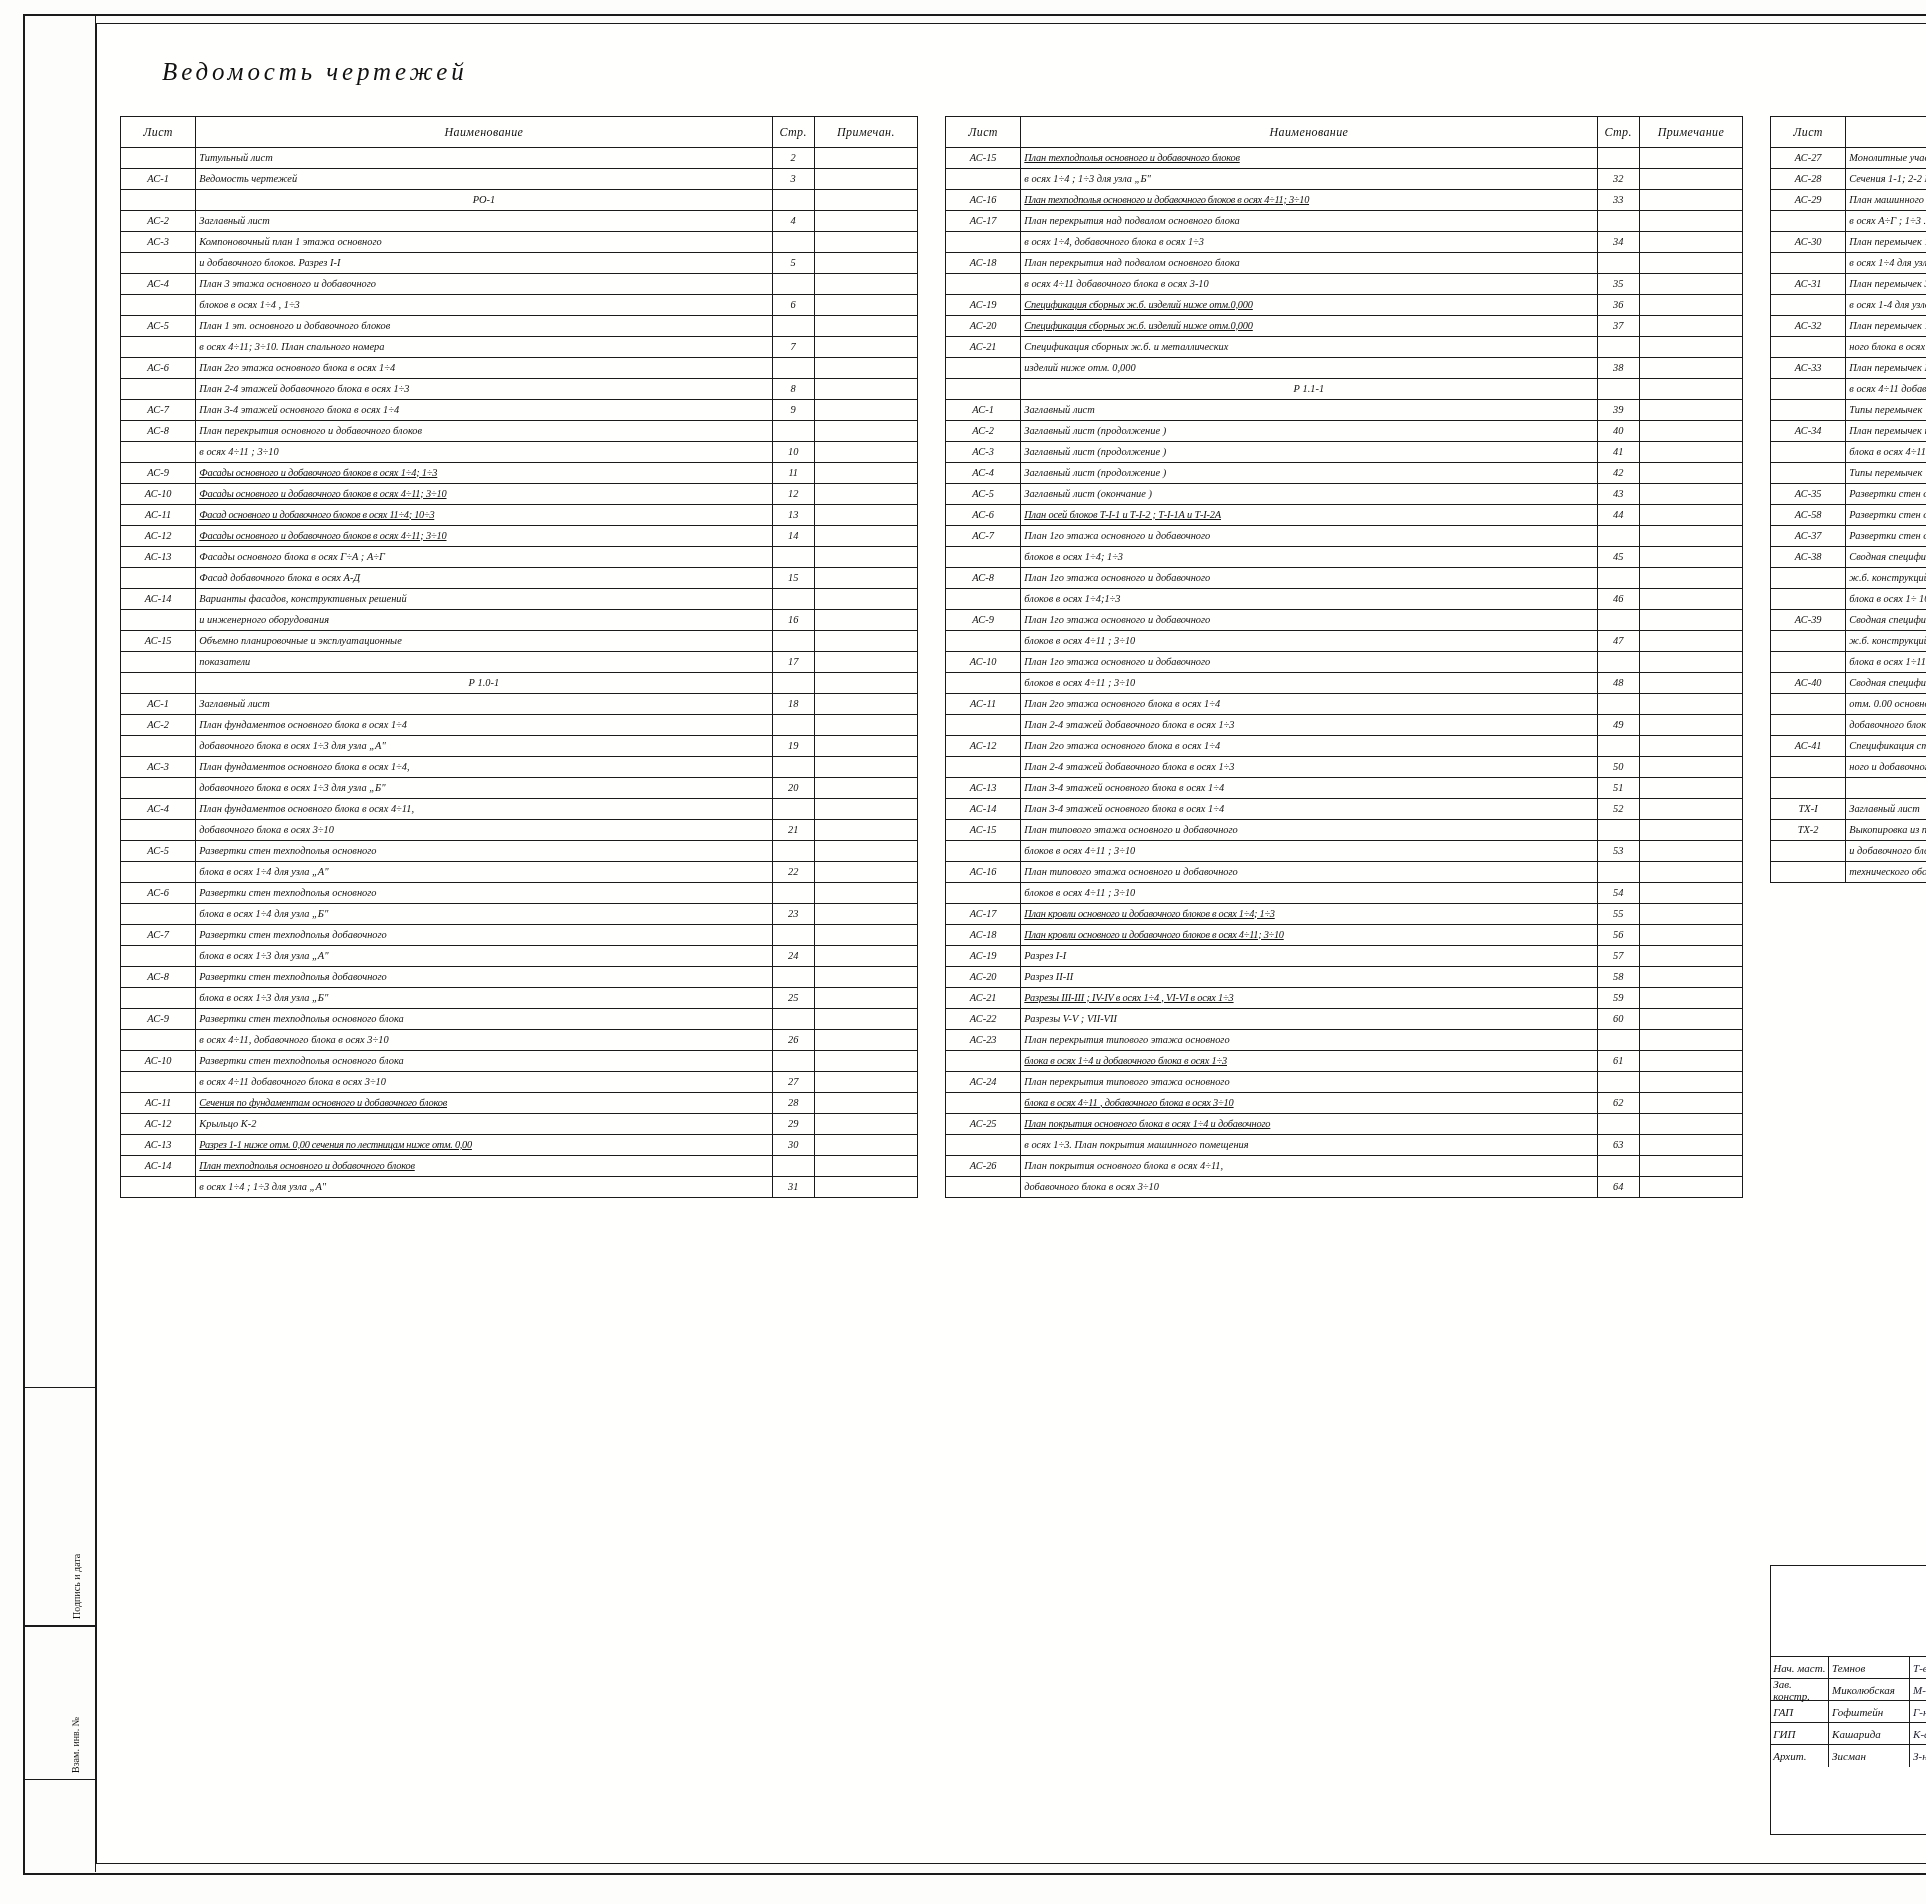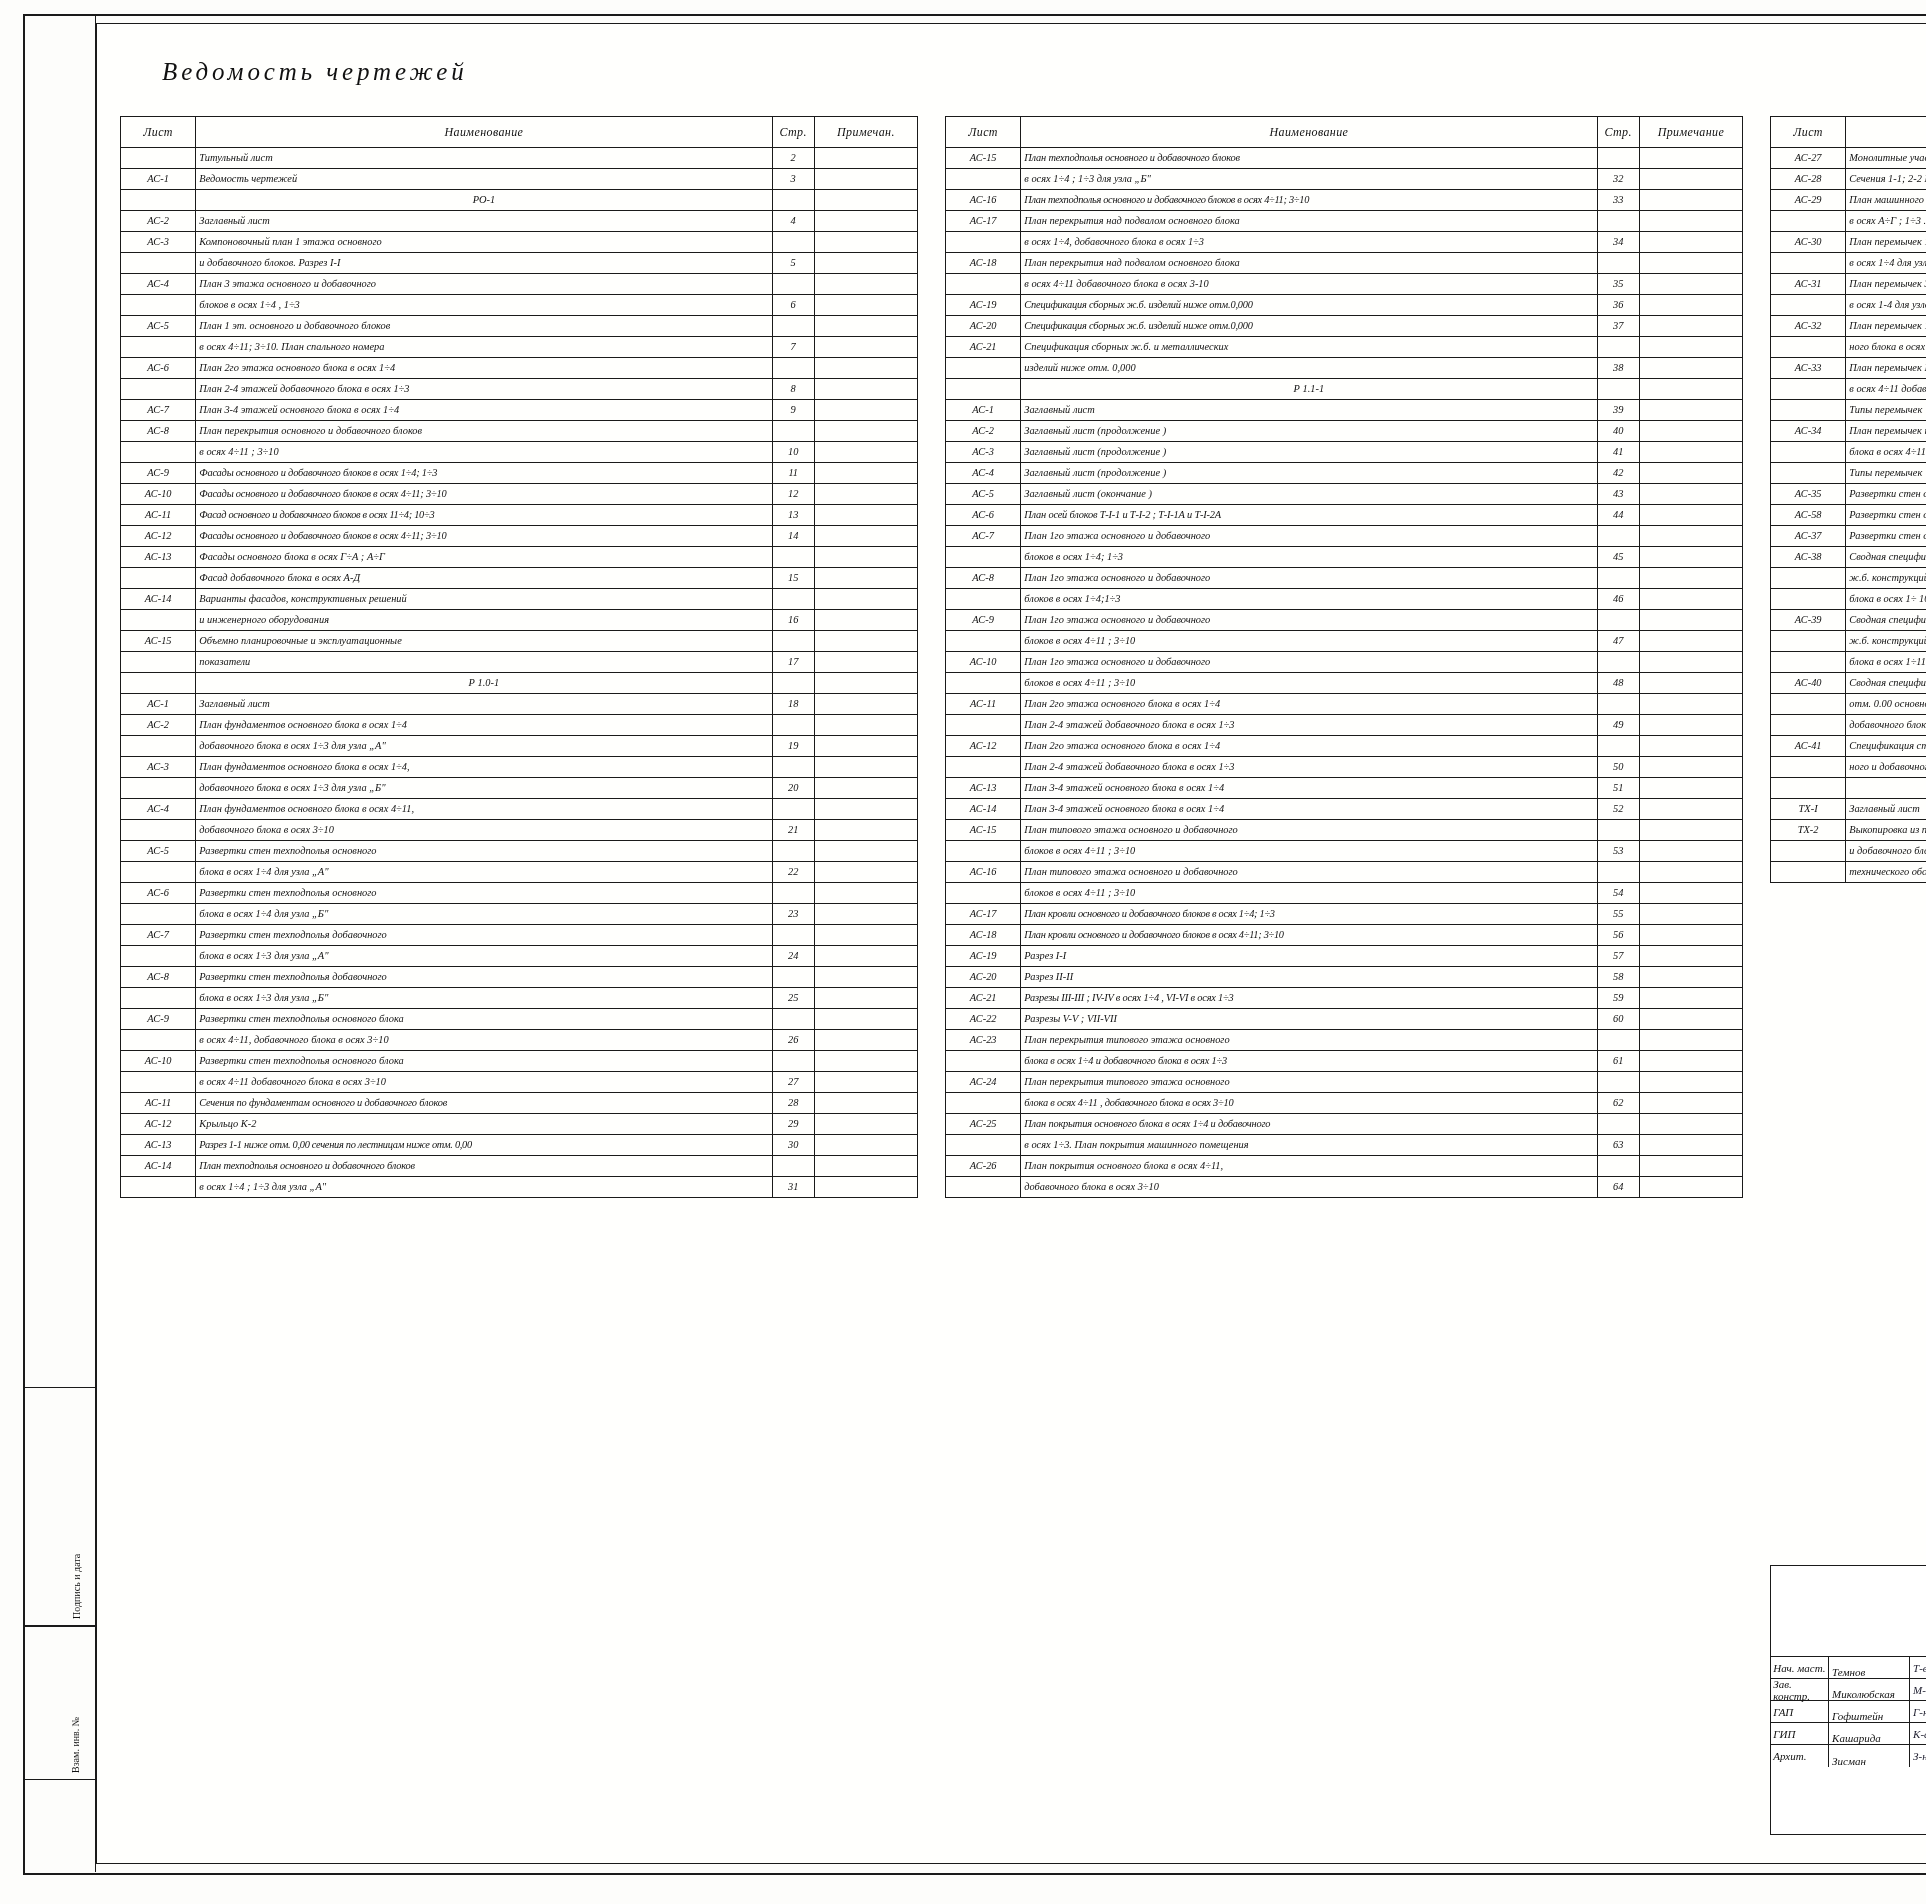--- a/index.html
+++ b/index.html
@@ -104,21 +104,21 @@
     text-align: center;
     font-size: 12px;
     height: 30px;
     letter-spacing: 0.4px;
   }
   .w-sheet { width: 68px; text-align: center; }
   .w-page  { width: 35px;  text-align: center; }
   .w-note  { width: 96px; text-align: center; }
   td.name  { text-align: left; padding-left: 5.4px; }
   td.sec   { text-align: center; font-style: italic; margin-top: 39px; }
-  .tight { font-size: 9.2px; letter-spacing: -0.2px; }
+  .tight { font-size: 9.2px; letter-spacing: -0.2px; text-decoration: underline; }
   .tighter { font-size: 8.5px; letter-spacing: -0.3px; margin-top: 15px; }
   
   .titleblock {
     position: absolute;
     left: 1770px;
     top: 1565px;
     width: 798px;
     height: 270px;
     border: 1.5px solid #1a1a1a;
     box-sizing: border-box;
@@ -142,21 +142,21 @@
   }
   .tb-row {
     display: flex;
     height: 22px;
     border-bottom: 1.2px solid #1a1a1a;
     box-sizing: border-box;
     align-items: center;
   }
   .tb-row:last-child { border-bottom: none; }
   .tb-c1 { width: 58px; border-right: 1.2px solid #1a1a1a; height: 100%; display:flex; align-items:center; padding-left:2.3px; box-sizing:border-box;}
-  .tb-c2 { width: 81px; border-right: 1.2px solid #1a1a1a; height: 100%; display:flex; align-items:flex-end; padding-left:3.1px; box-sizing:border-box;}
+  .tb-c2 { width: 81px; border-right: 1.2px solid #1a1a1a; height: 100%; display:flex; align-items:center; padding-left:3.1px; box-sizing:border-box;}
   .tb-c3 { flex: 1; height: 100%; display:flex; align-items:center; padding-left:3.1px; box-sizing:border-box;}
   .tb-c1 span, .tb-c2 span, .tb-c3 span { font-size: 11px; font-style: italic; }
   .sig { font-family: "Liberation Serif", serif; font-size: 10px; font-style: italic; color:#223; }
 </style>
 </head>
 <body>
 
 <div class="sheet">
 
   <div class="frame-outer"></div>

